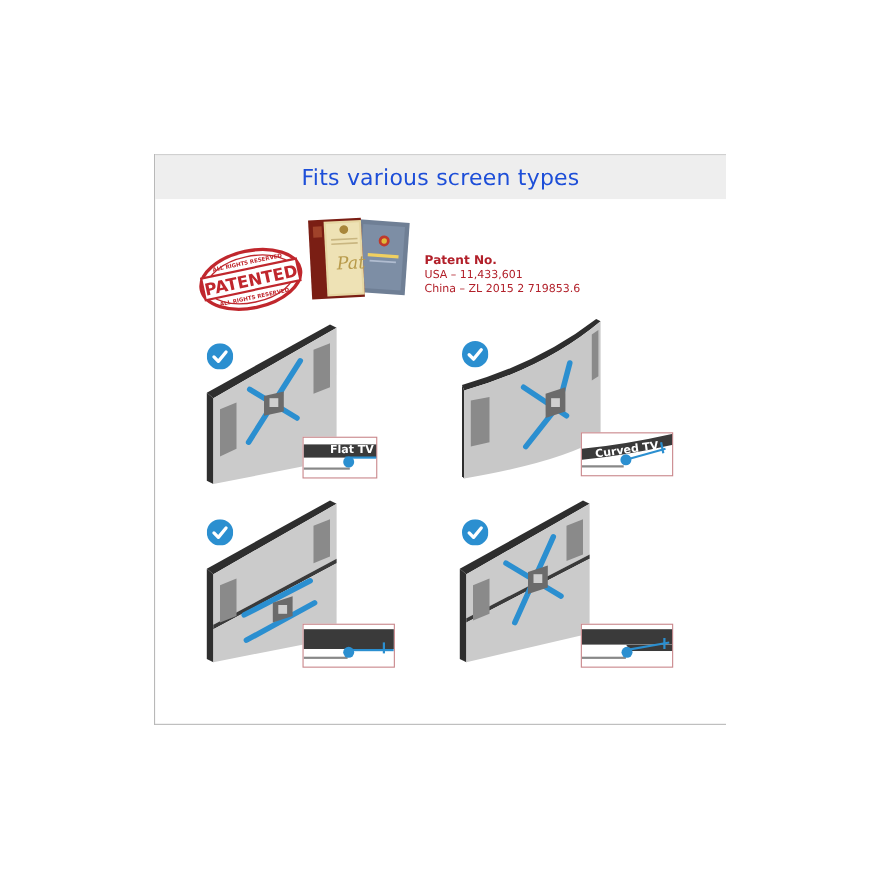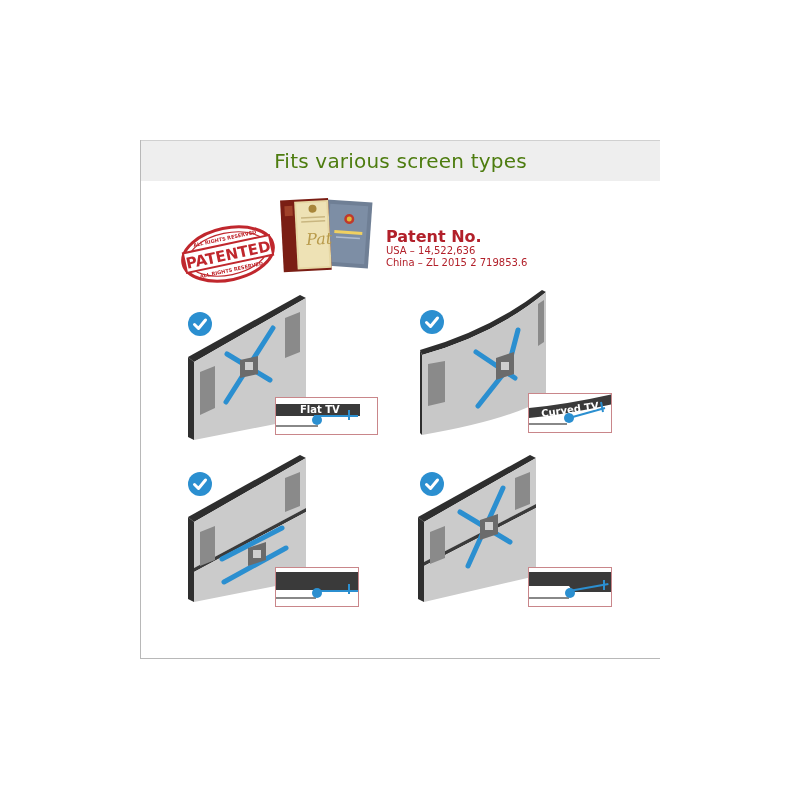--- a/index.html
+++ b/index.html
@@ -2,26 +2,26 @@
 <html><head>
 <meta charset="utf-8">
 <style>
   html, body { margin: 0; padding: 0; background: #ffffff; }
   body { width: 800px; height: 800px; position: relative; overflow: hidden; font-family: "DejaVu Sans", sans-serif; }
   .frame { position: absolute; left: 140px; top: 140px; width: 520px; height: 519px;
            border-left: 1px solid #b8b8b8; border-bottom: 1px solid #b8b8b8; box-sizing: border-box; }
   .header { position: absolute; left: 141px; top: 140px; width: 519px; height: 41px;
             background: #eeeeee; border-top: 1px solid #d0d0d0; box-sizing: border-box;
             display: flex; align-items: center; justify-content: center; }
-  .header-title { font-family: "DejaVu Sans", sans-serif; font-size: 20px; color: #4d7c0f; letter-spacing: 0.2px; }
+  .header-title { font-family: "DejaVu Sans", sans-serif; font-size: 20px; color: #1d4ed8; letter-spacing: 0.2px; }
 
   .stamp { position: absolute; left: 178px; top: 222px; }
   .certs { position: absolute; left: 278px; top: 197px; }
   .patent-text { position: absolute; left: 386px; top: 229px; }
-  .patent-title { font-family: "DejaVu Sans", sans-serif; font-weight: bold; font-size: 16px; color: #b2202a; line-height: 16px; }
+  .patent-title { font-family: "DejaVu Sans", sans-serif; font-weight: bold; font-size: 11px; color: #b2202a; line-height: 16px; }
   .patent-line { font-family: "DejaVu Sans", sans-serif; font-size: 10px; color: #b2202a; line-height: 12px; }
 
   .panel { position: absolute; }
   .check { position: absolute; width: 24px; height: 24px; }
   .inset { position: absolute; background: #fff; border: 1.5px solid #c9868a; box-sizing: border-box; overflow: hidden; }
   .inset-label { position: absolute; font-family: "DejaVu Sans", sans-serif; font-weight: bold; font-size: 10px; color: #ffffff; }
 </style>
 </head>
 <body>
 
@@ -61,21 +61,21 @@
       <rect x="24" y="20" width="24" height="1.5" fill="#c9b680"></rect>
       <rect x="24" y="24" width="24" height="1.5" fill="#c9b680"></rect>
       <text x="28" y="48" font-family="DejaVu Serif, serif" font-style="italic" font-size="16" fill="#b89a4a">Pat</text>
       <rect x="8" y="8" width="8" height="10" fill="#a0422a"></rect>
     </g>
   </svg>
 </div>
 
 <div class="patent-text">
   <div class="patent-title">Patent No.</div>
-  <div class="patent-line">USA – 14,522,636</div>
+  <div class="patent-line">USA – 11,433,601</div>
   <div class="patent-line">China – ZL 2015 2 719853.6</div>
 </div>
 
 <div class="panel" style="left:170px;top:290px;width:200px;height:160px;">
   <div class="check" style="left:18px;top:22px;">
     <svg width="24" height="24" viewBox="0 0 24 24">
         <circle cx="12" cy="12" r="12" fill="#2b8fd0"></circle>
         <path d="M6.5 12.5 L10.5 16.5 L17.5 8" stroke="#fff" stroke-width="3" fill="none" stroke-linecap="round" stroke-linejoin="round"></path>
       </svg>
   </div>
@@ -83,21 +83,21 @@
     <polygon points="18,67 130,5 136,8 24,72" fill="#2e2e2e"></polygon>
     <polygon points="18,67 24,72 24,150 18,147" fill="#2e2e2e"></polygon>
     <polygon points="24,72 136,8 136,128 24,150" fill="#cbcbcb"></polygon>
     <polygon points="30,82 45,76 45,118 30,125" fill="#8a8a8a"></polygon>
     <polygon points="115,28 130,22 130,62 115,68" fill="#8a8a8a"></polygon>
     <line x1="56" y1="112" x2="103" y2="38" stroke="#2b8fd0" stroke-width="5" stroke-linecap="round"></line>
     <line x1="57" y1="64" x2="100" y2="90" stroke="#2b8fd0" stroke-width="5" stroke-linecap="round"></line>
     <polygon points="70,70 88,66 88,84 70,88" fill="#6b6b6b"></polygon>
     <rect x="75" y="72" width="8" height="8" fill="#cfcfcf"></rect>
   </svg>
-  <div class="inset" style="left:105px;top:107px;width:103px;height:38px;">
+  <div class="inset" style="left:105px;top:107px;width:68px;height:38px;">
     <div style="position:absolute;left:0;top:6px;width:84px;height:12px;background:#3a3a3a;"></div>
     <span class="inset-label" style="left:24px;top:6px;">Flat TV</span>
     <div style="position:absolute;left:0;top:27px;width:42px;height:2px;background:#888;"></div>
     <div style="position:absolute;left:38px;top:17px;width:44px;height:2px;background:#2b8fd0;"></div>
     <div style="position:absolute;left:36px;top:17px;width:10px;height:10px;border-radius:50%;background:#2b8fd0;"></div>
     <div style="position:absolute;left:72px;top:12px;width:2px;height:10px;background:#2b8fd0;"></div>
   </div>
 </div>
 
 <div class="panel" style="left:400px;top:290px;width:250px;height:160px;">

